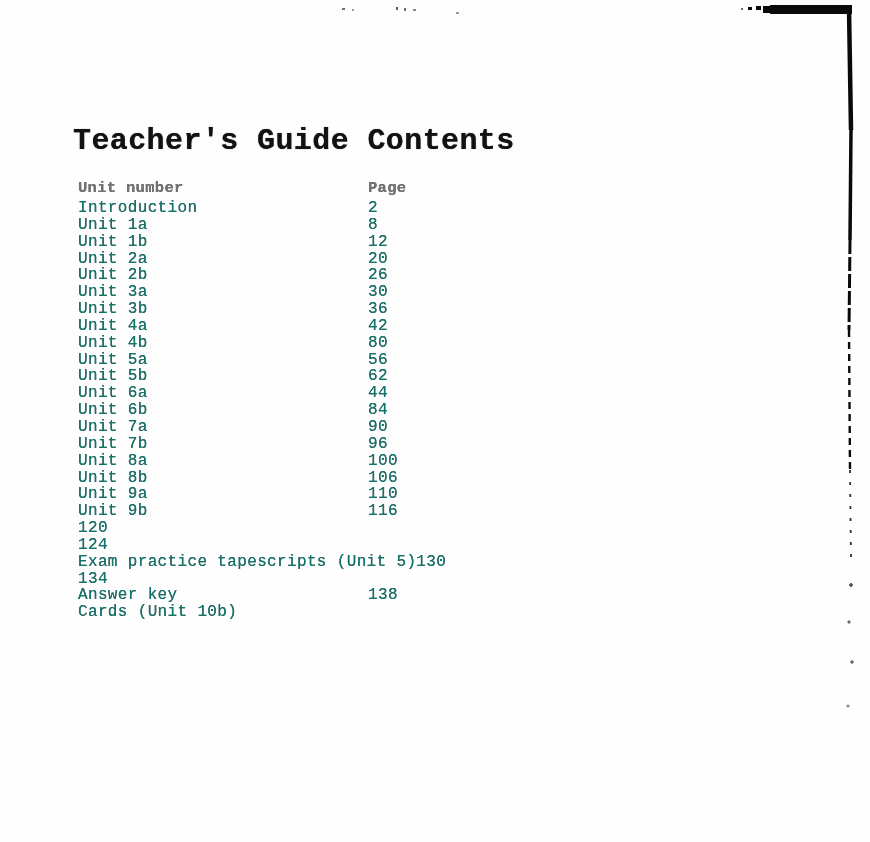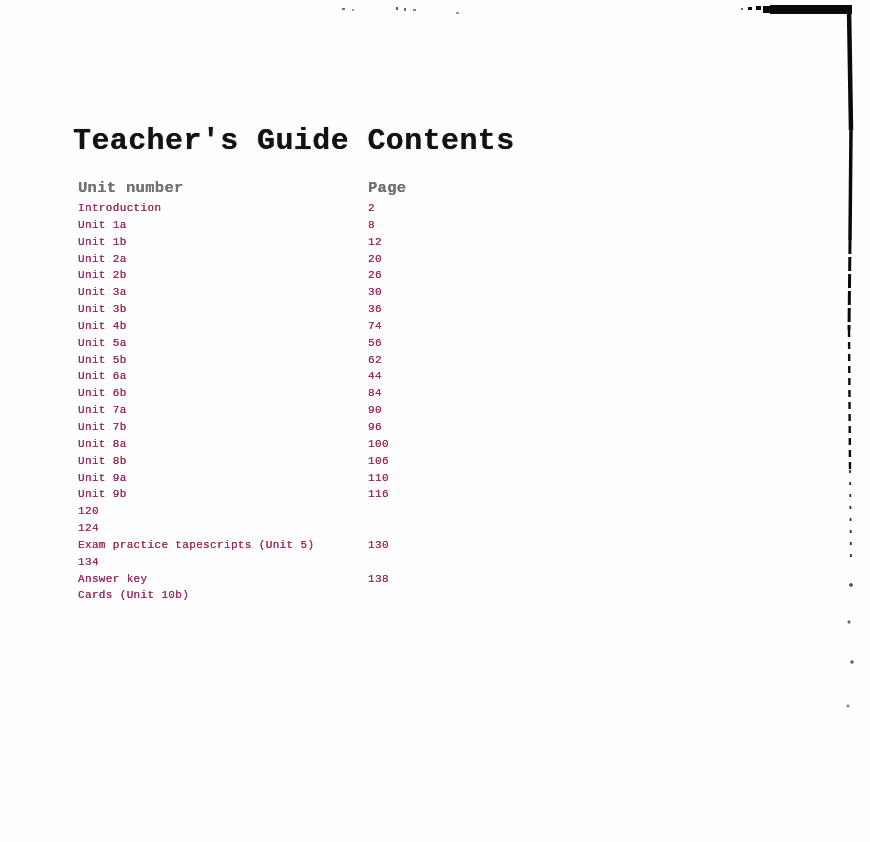--- a/index.html
+++ b/index.html
@@ -36,24 +36,24 @@
     font-weight: 600;
     color: #737373;
     letter-spacing: 0.3px;
     line-height: 20px;
     margin-bottom: 2px;
     text-shadow: 0 0 0.5px rgba(20,20,20,0.7);
   }
   .toc-header .col-unit { flex: 0 0 290px; }
   .toc-row {
     display: flex;
-    font-size: 11px;
+    font-size: 16px;
     line-height: 16.85px;
     letter-spacing: 0.35px;
-    color: #be185d;
+    color: #0f766e;
     text-shadow: 0 0 0.5px rgba(25,25,25,0.75);
     white-space: nowrap;
   }
   .toc-row .row-label { flex: 0 0 290px; }
   .toc-row .row-page { flex: 0 0 auto; }
   .scan-artifacts {
     position: absolute;
     left: 0; top: 0;
     width: 870px; height: 842px;
     pointer-events: none;
@@ -95,22 +95,26 @@
       </div>
         <div class="toc-row">
         <span class="row-label">Unit 3a</span>
         <span class="row-page">30</span>
       </div>
         <div class="toc-row">
         <span class="row-label">Unit 3b</span>
         <span class="row-page">36</span>
       </div>
         <div class="toc-row">
+        <span class="row-label">Unit 4a</span>
+        <span class="row-page">42</span>
+      </div>
+        <div class="toc-row">
         <span class="row-label">Unit 4b</span>
-        <span class="row-page">74</span>
+        <span class="row-page">80</span>
       </div>
         <div class="toc-row">
         <span class="row-label">Unit 5a</span>
         <span class="row-page">56</span>
       </div>
         <div class="toc-row">
         <span class="row-label">Unit 5b</span>
         <span class="row-page">62</span>
       </div>
         <div class="toc-row">

